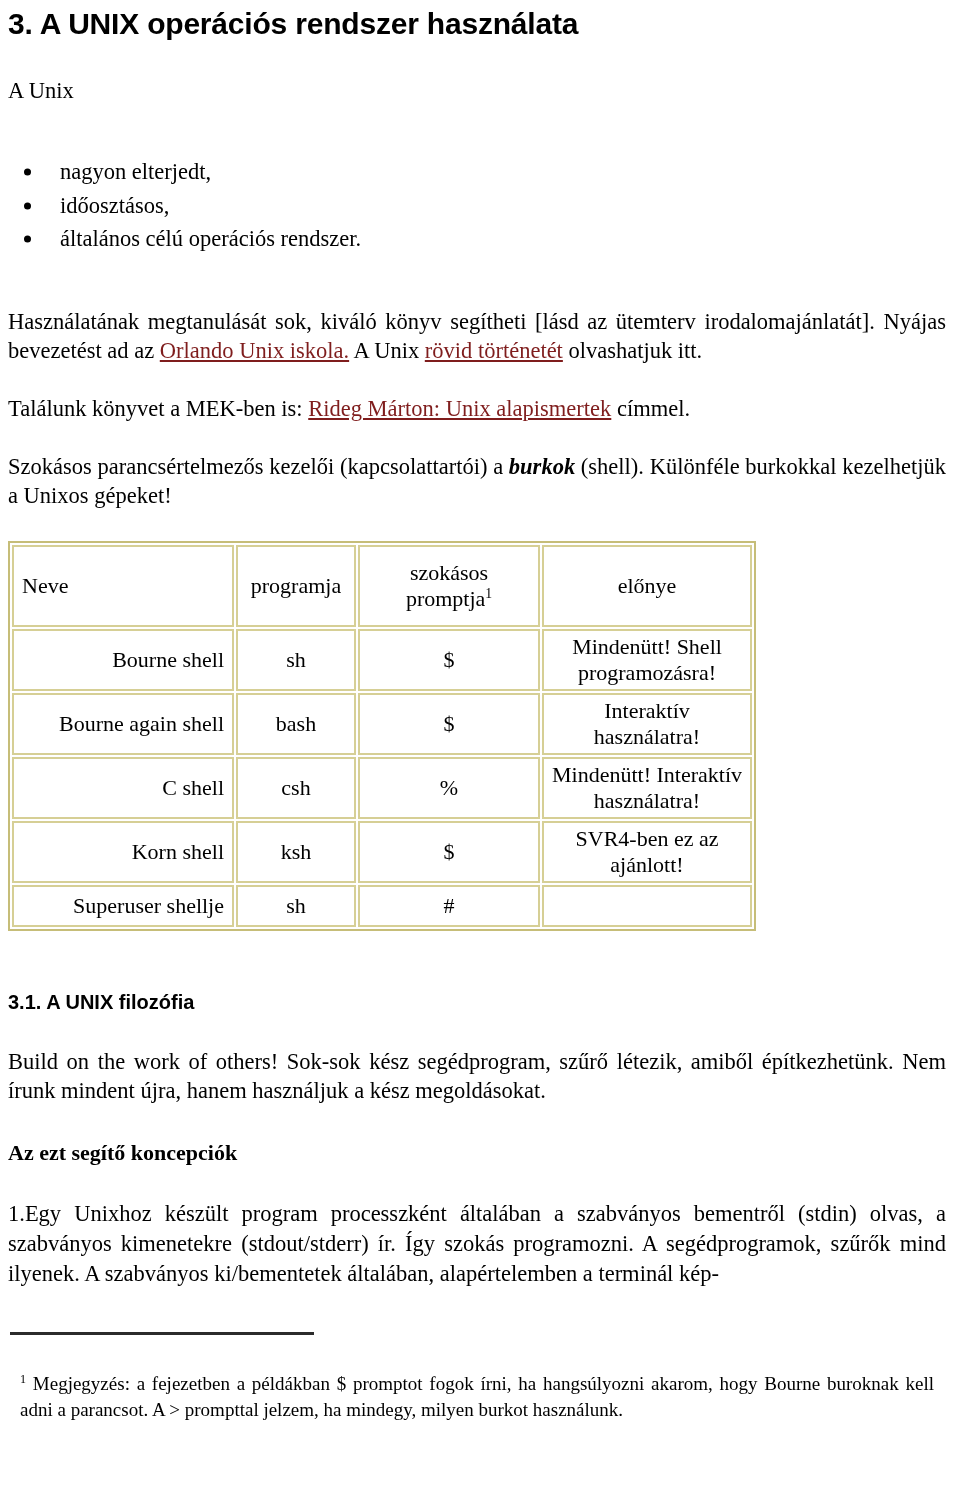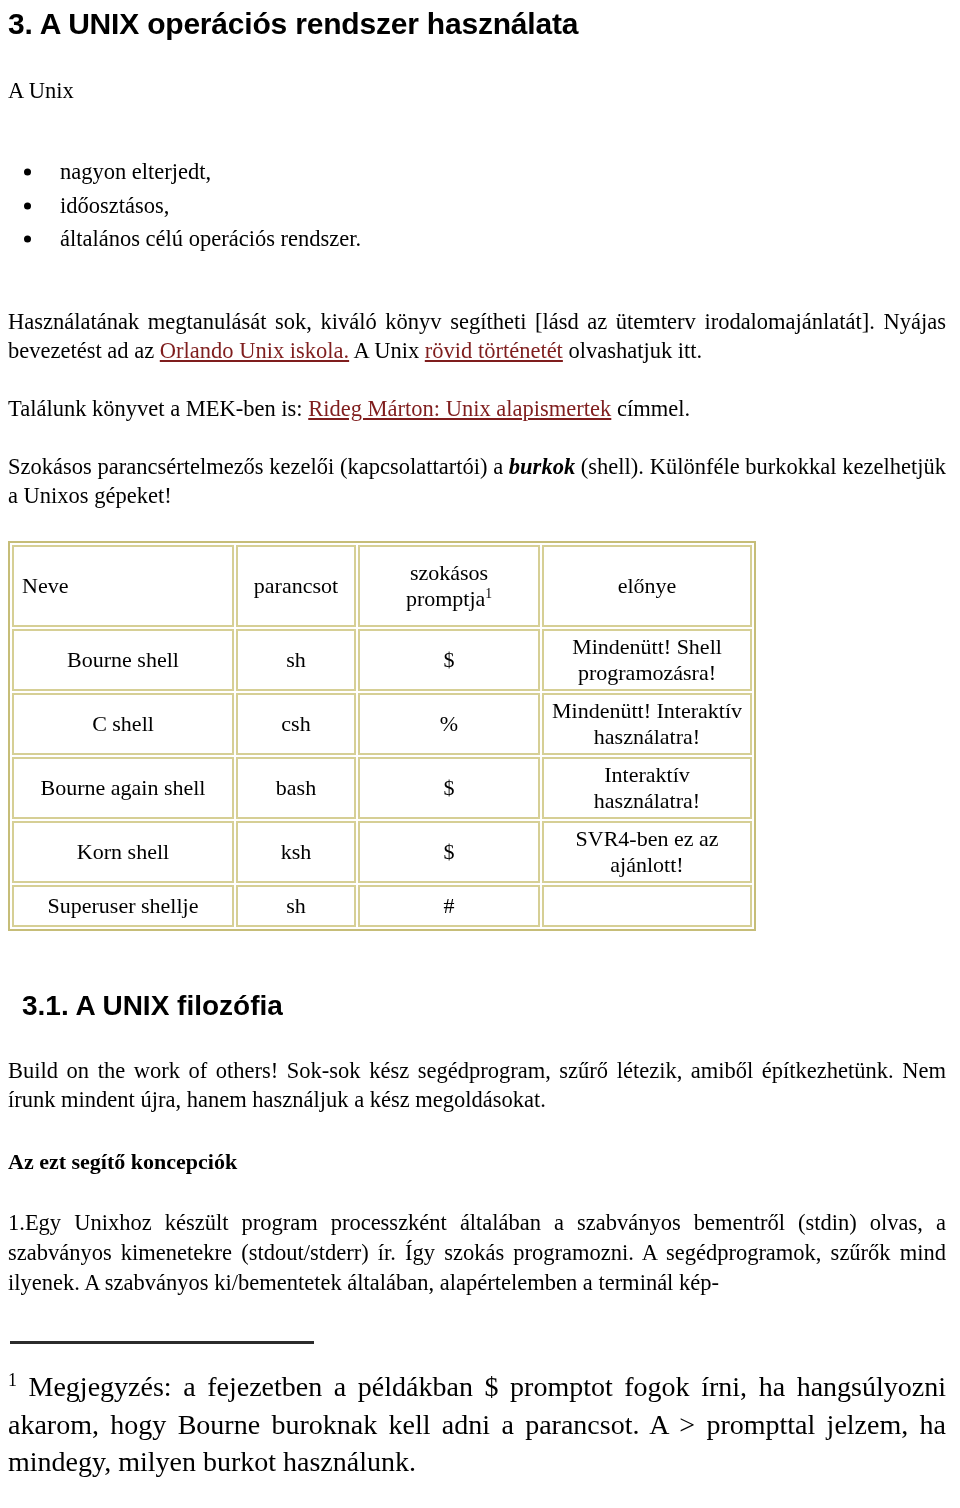--- a/index.html
+++ b/index.html
@@ -30,24 +30,24 @@
     font-weight: bold;
     font-size: 30px;
     line-height: 1.05;
     letter-spacing: -0.2px;
     margin: 0;
     padding: 8px 0 0 8px;
   }
   .h-section {
     font-family: "Liberation Sans", "DejaVu Sans", sans-serif;
     font-weight: bold;
-    font-size: 28px;
+    font-size: 20px;
     line-height: 1.1;
     margin: 0;
-    padding: 0 0 0 22px;
+    padding: 0 0 0 8px;
   }
   .h-bold-serif {
     font-family: "Liberation Serif", "DejaVu Serif", serif;
     font-weight: bold;
     font-size: 22px;
     line-height: 1.15;
     margin: 0;
     padding: 0 0 0 8px;
   }
 
@@ -120,41 +120,41 @@
     line-height: 1.18;
   }
   table.shells th {
     text-align: center;
   }
   table.shells th.col-name { text-align: left; }
   .col-name  { width: 202px; text-align: left; }
   .col-prog  { width: 100px; text-align: center; }
   .col-promp { width: 162px; text-align: center; }
   .col-adv   { text-align: center; margin-left: 40px; }
-  td.col-name, th.col-name { text-align: center; }
+  td.col-name, th.col-name { text-align: right; }
   th.head-tall { height: 72px; }
   tr.body-row td { height: 32px; }
   sup.fn {
     font-size: 0.62em;
     vertical-align: super;
     line-height: 0;
   }
 
   
   .footnote-rule {
     width: 304px;
     height: 0;
     border: none;
     border-top: 3px solid #2b2b2b;
     margin: 0 0 0 10px;
   }
   .footnote {
-    font-size: 28px;
+    font-size: 19px;
     line-height: 1.34;
-    margin: 0;
+    margin: 12px;
     padding: 0 14px 0 8px;
     text-align: justify;
   }
   .footnote sup.fn { font-size: 0.64em; }
   .sp-b { height: 36px; }
   .sp-d { height: 28px; }
   .sp-e { height: 30px; }
   .sp-f { height: 44px; }
   .sp-g { height: 60px; }
   .sp-h { height: 34px; }
@@ -200,45 +200,45 @@
 
   <p class="para"><span>Szokásos parancsértelmezős kezelői (kapcsolattartói) a </span><b><i>burkok</i></b><span> (shell). Különféle burkokkal kezelhetjük a Unixos gépeket!</span></p>
 
   <div class="sp-e"></div>
 
   <div class="shell-table-wrap">
     <table class="shells">
       <thead>
         <tr>
           <th class="col-name head-tall">Neve</th>
-          <th class="col-prog head-tall">parancsot</th>
+          <th class="col-prog head-tall">programja</th>
           <th class="col-promp head-tall"><span>szokásos</span><br><span>promptja</span><sup class="fn">1</sup></th>
           <th class="col-adv head-tall">előnye</th>
         </tr>
       </thead>
       <tbody>
         <tr class="body-row">
           <td class="col-name">Bourne shell</td>
           <td class="col-prog">sh</td>
           <td class="col-promp">$</td>
           <td class="col-adv">Mindenütt! Shell programozásra!</td>
         </tr>
         <tr class="body-row">
+          <td class="col-name">Bourne again shell</td>
+          <td class="col-prog">bash</td>
+          <td class="col-promp">$</td>
+          <td class="col-adv">Interaktív használatra!</td>
+        </tr>
+        <tr class="body-row">
           <td class="col-name">C shell</td>
           <td class="col-prog">csh</td>
           <td class="col-promp">%</td>
           <td class="col-adv">Mindenütt! Interaktív használatra!</td>
         </tr>
         <tr class="body-row">
-          <td class="col-name">Bourne again shell</td>
-          <td class="col-prog">bash</td>
-          <td class="col-promp">$</td>
-          <td class="col-adv">Interaktív használatra!</td>
-        </tr>
-        <tr class="body-row">
           <td class="col-name">Korn shell</td>
           <td class="col-prog">ksh</td>
           <td class="col-promp">$</td>
           <td class="col-adv">SVR4-ben ez az ajánlott!</td>
         </tr>
         <tr class="body-row">
           <td class="col-name">Superuser shellje</td>
           <td class="col-prog">sh</td>
           <td class="col-promp">#</td>
           <td class="col-adv"></td>

